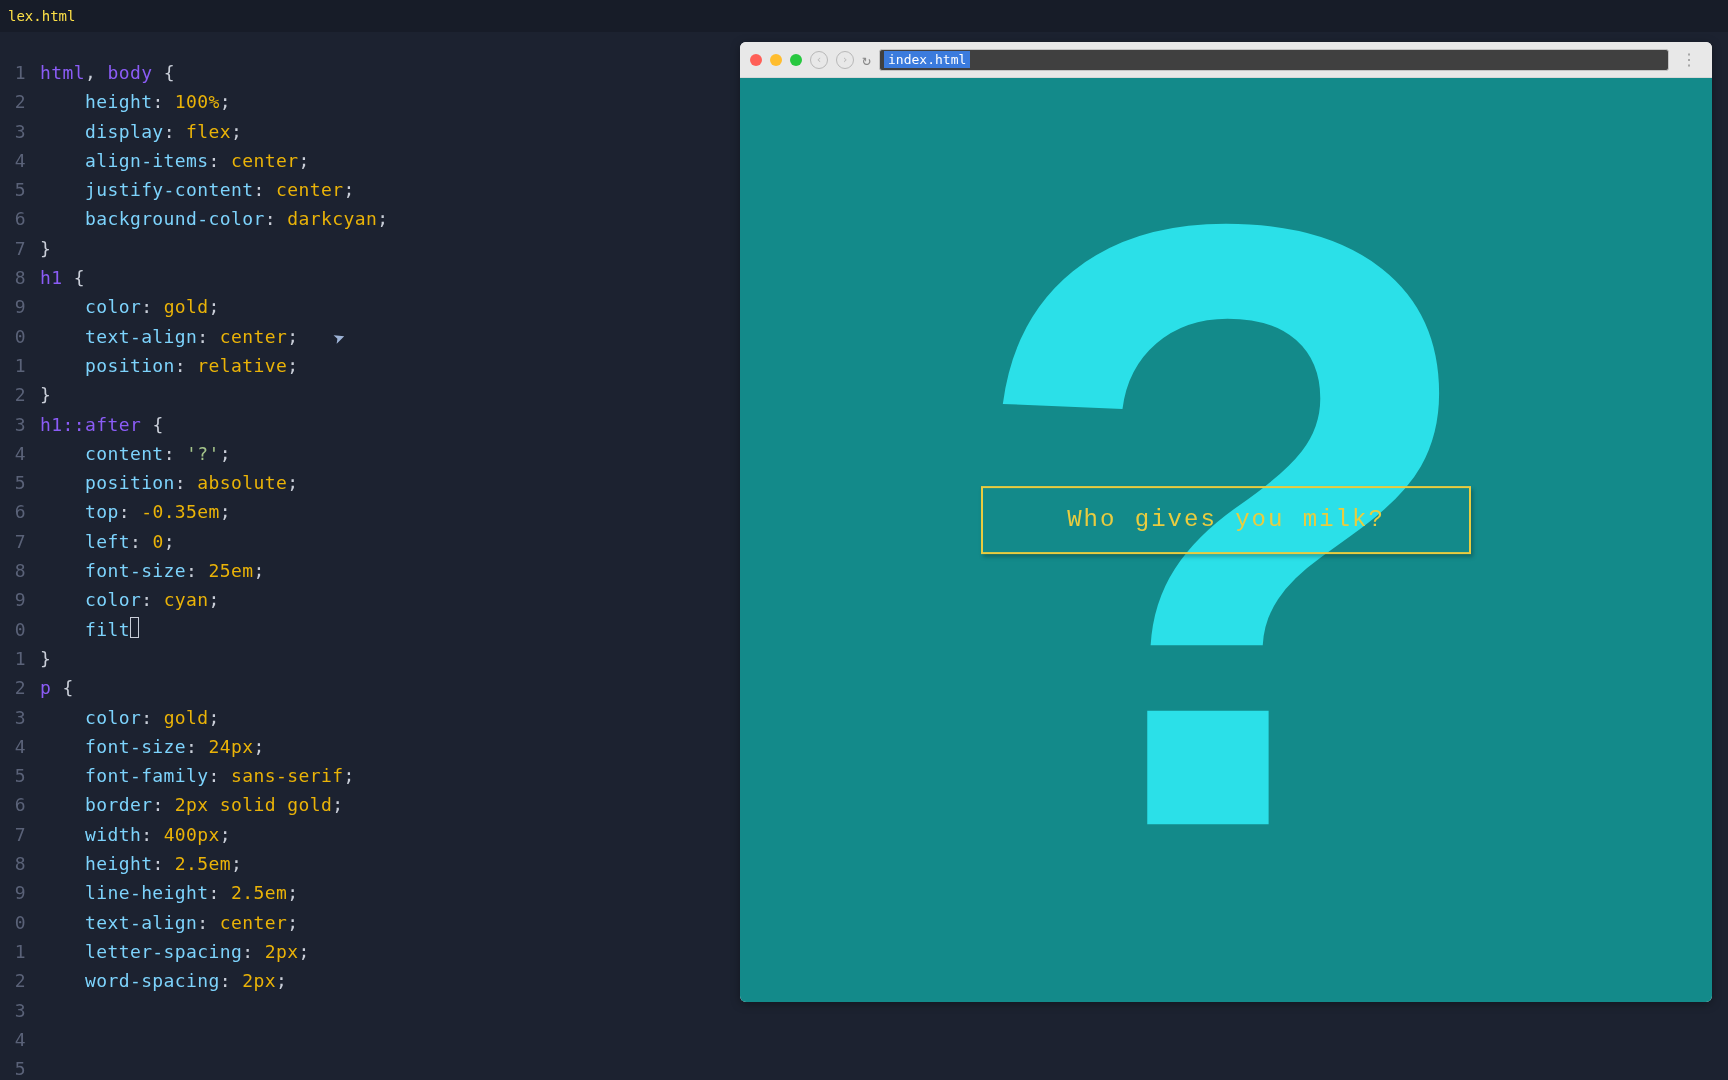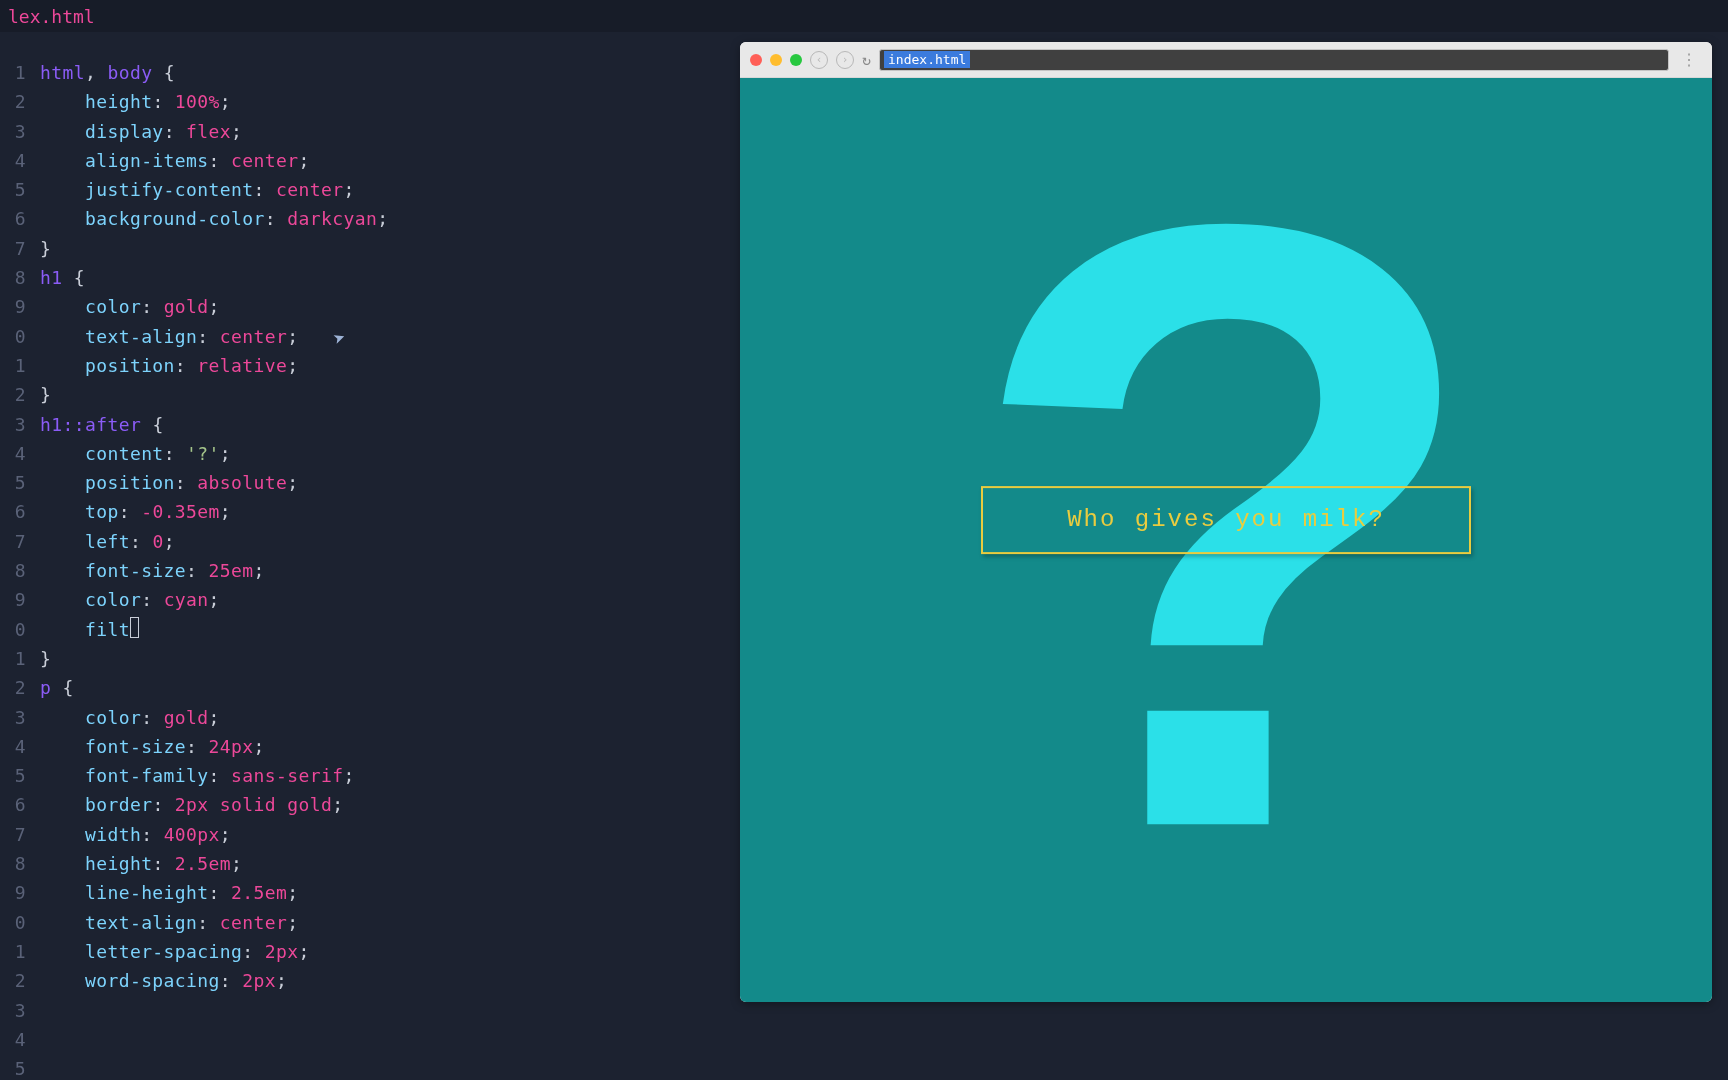--- a/index.html
+++ b/index.html
@@ -12,22 +12,22 @@
     overflow: hidden;
     position: relative;
   }
 
   
   .tabbar {
     height: 32px;
     display: flex;
     align-items: center;
     padding-left: 8px;
-    color: #ec4899;
-    font-size: 18px;
+    color: #fde047;
+    font-size: 14px;
     background: #171c28;
   }
   .editor {
     position: absolute;
     top: 32px;
     left: 0;
     width: 740px;
     height: 1048px;
     display: flex;
     line-height: 29.3px;
@@ -43,21 +43,21 @@
   }
   .gutter div { height: 29.3px; }
   .code {
     padding-top: 26px;
     padding-left: 14px;
     white-space: pre;
     color: #c9ced8;
   }
   .sel  { color: #8b5cf6; }   
   .prop { color: #7dd3fc; text-align: center; }   
-  .val  { color: #ec4899; }   
+  .val  { color: #eab308; }   
   .punc { color: #c9ced8; }   
   .str  { color: #a4c48a; }   
   .cursor-box {
     display: inline-block;
     border: 1px solid #c9ced8;
     width: 9px;
     height: 21px;
     vertical-align: -2px;
   }
   .mouse-cursor {

